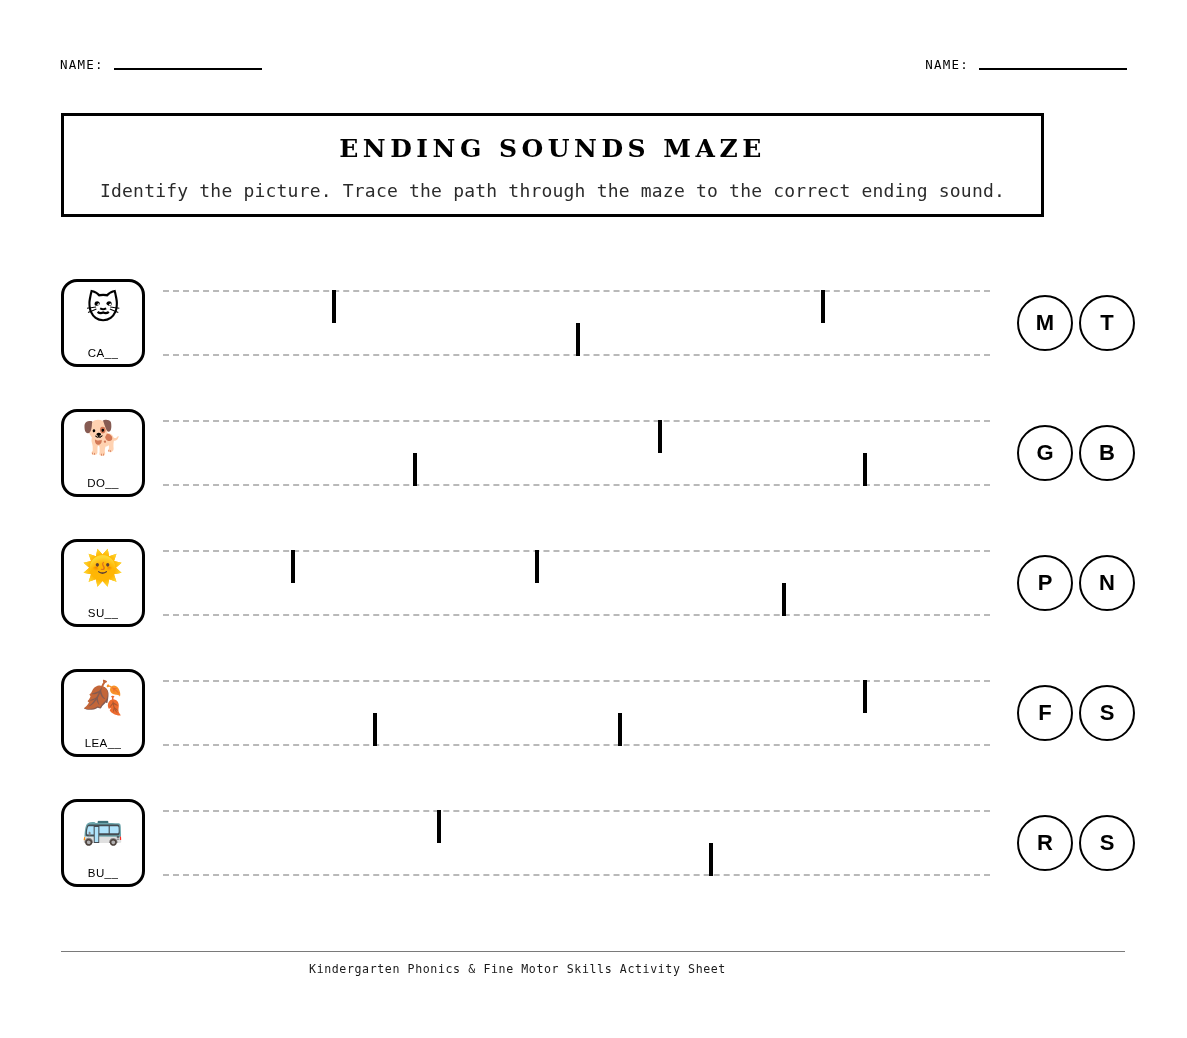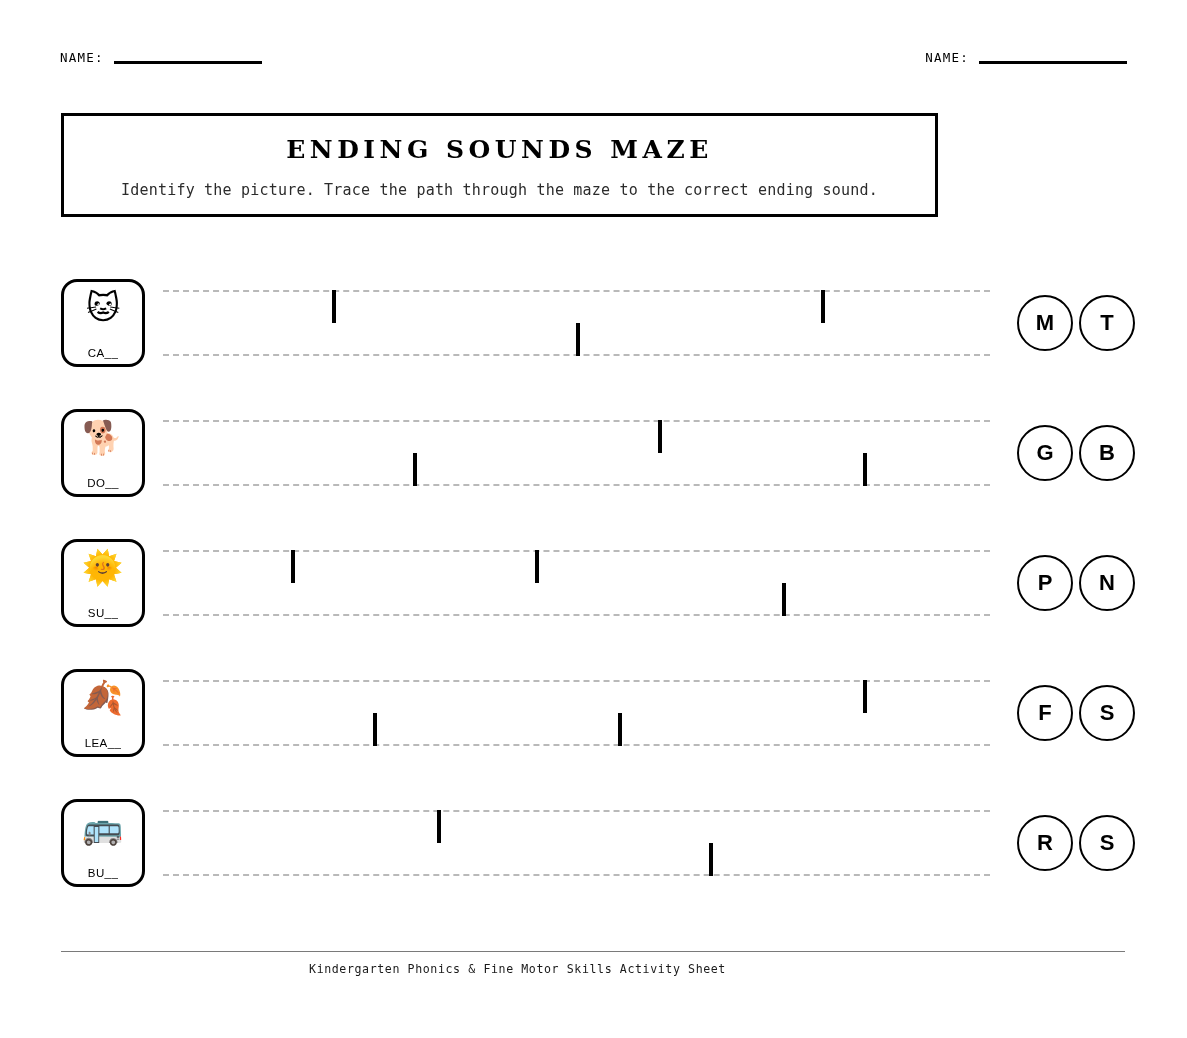--- a/index.html
+++ b/index.html
@@ -17,21 +17,21 @@
   }
 
   
   .header-row {
     position: absolute;
     top: 52px;
     left: 60px;
     right: 60px;
     height: 28px;
     display: flex;
-    align-items: flex-start;
+    align-items: center;
     justify-content: space-between;
   }
   .field {
     display: flex;
     align-items: flex-end;
     gap: 10px;
   }
   .field-label {
     font-family: "DejaVu Sans Mono", monospace;
     font-size: 12.5px;
@@ -46,40 +46,40 @@
     background: #000;
     margin-bottom: 3px;
   }
   .field-rule.wide { width: 148px; }
 
   
   .banner {
     position: absolute;
     top: 113px;
     left: 61px;
-    width: 877px;
+    width: 983px;
     height: 104px;
     border: 3px solid #000;
     box-sizing: border-box;
     background: #fff;
     display: flex;
     flex-direction: column;
     align-items: center;
     justify-content: center;
   }
   .banner-title {
     font-family: "DejaVu Serif", serif;
     font-weight: 700;
     font-size: 25px;
     letter-spacing: 4.5px;
     margin-top: 4px;
   }
   .banner-sub {
     font-family: "DejaVu Sans Mono", monospace;
-    font-size: 15px;
+    font-size: 18px;
     letter-spacing: 0.2px;
     margin-top: 17px;
     color: #2b2b2b;
   }
 
   
   .rows {
     position: absolute;
     top: 278px;
     left: 0;

